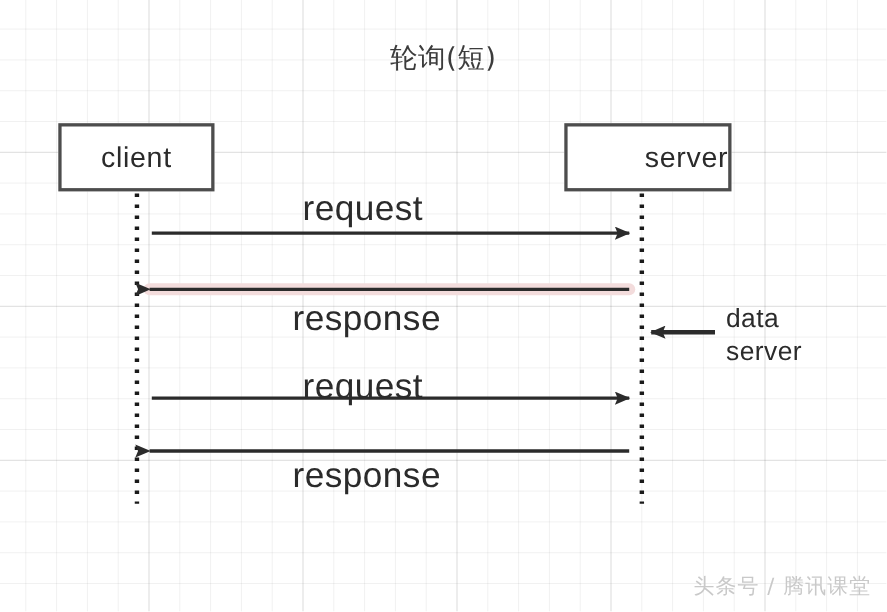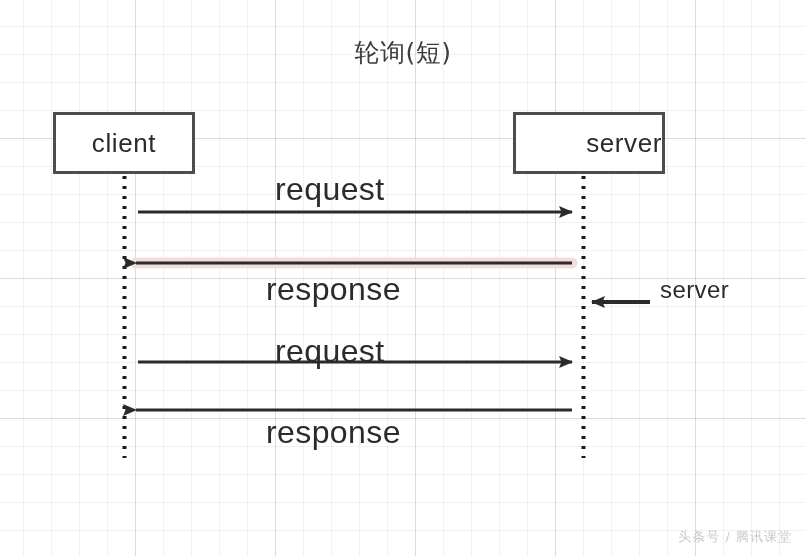--- a/index.html
+++ b/index.html
@@ -83,21 +83,21 @@
   #label-response-1 { left: 266px; top: 271px; }
   #label-request-2  { left: 275px; top: 333px; }
   #label-response-2 { left: 266px; top: 414px; }
   #note-data-change { left: 660px; top: 275px; }
 
   .watermark {
     position: absolute;
     right: 14px;
     bottom: 10px;
     color: #c9c9c9;
-    font-size: 13px;
+    font-size: 19px;
     letter-spacing: 1px;
     white-space: nowrap;
     font-family: "DejaVu Sans", "Liberation Sans", sans-serif;
   }
 </style>
 </head>
 <body>
 
 <div id="canvas">
 
@@ -139,18 +139,19 @@
 
   <div class="msg-label" id="label-request-1">request</div>
 
   <div class="msg-label" id="label-response-1">response</div>
 
   <div class="msg-label" id="label-request-2">request</div>
 
   <div class="msg-label" id="label-response-2">response</div>
 
   <div class="note-label" id="note-data-change">
+    <div>data</div>
     <div>server</div>
   </div>
 
   <div class="watermark">头条号 / 腾讯课堂</div>
 
 </div>
 
 </body></html>

